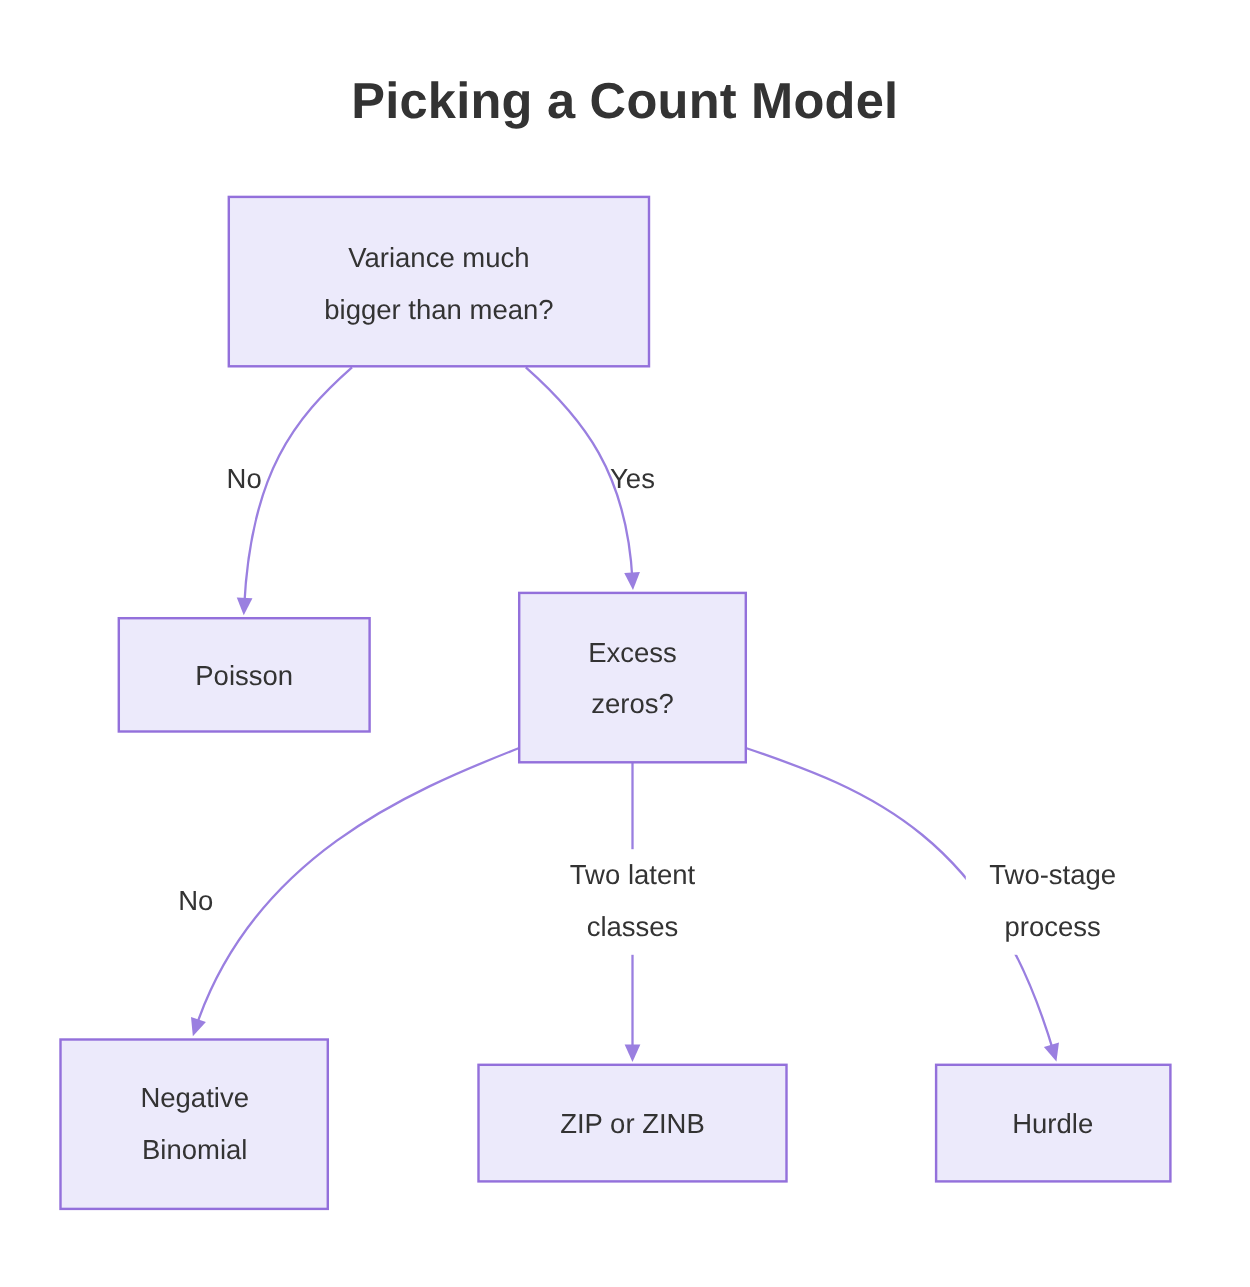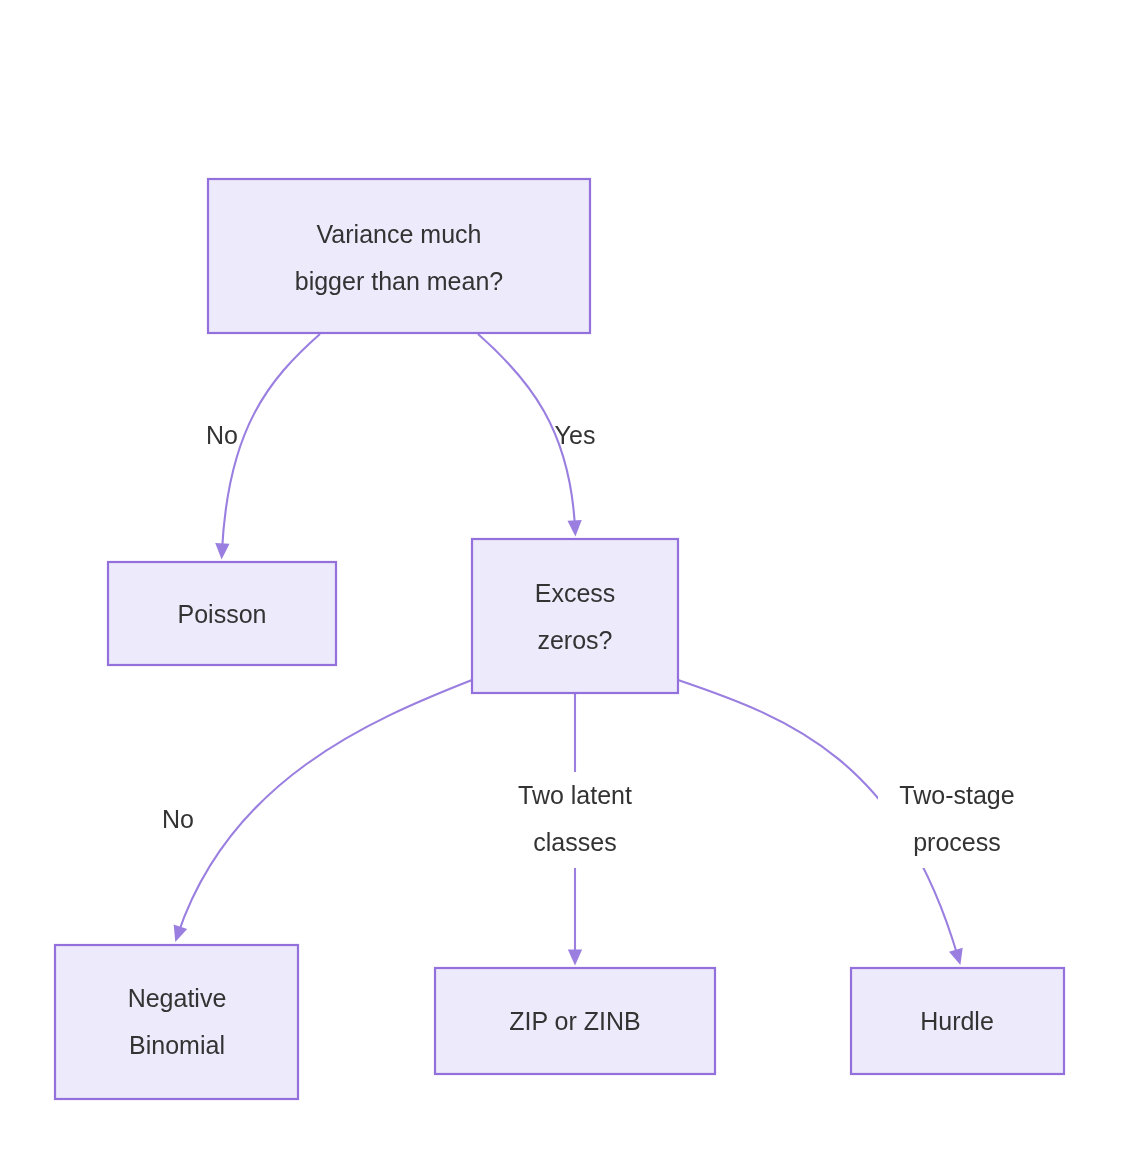--- a/index.html
+++ b/index.html
@@ -60,20 +60,21 @@
     font-size: 25px;
     text-anchor: middle;
     dominant-baseline: middle;
   }
 </style>
 </head>
 <body>
 
 <div id="canvas">
 
+  <div class="title">Picking a Count Model</div>
 
   <svg class="flow" viewBox="0 0 1136 1170">
     <defs>
       <marker id="arrowhead" markerWidth="9" markerHeight="9" refX="4.2" refY="4.2" orient="auto" markerUnits="strokeWidth">
         <path d="M0.6,0.8 L8.2,4.2 L0.6,7.6 z" fill="#9A7FE0"></path>
       </marker>
     </defs>
 
     <g>
       <path class="edge-path" marker-end="url(#arrowhead)" d="M320,334 C268,380 228,430 222,551"></path>

